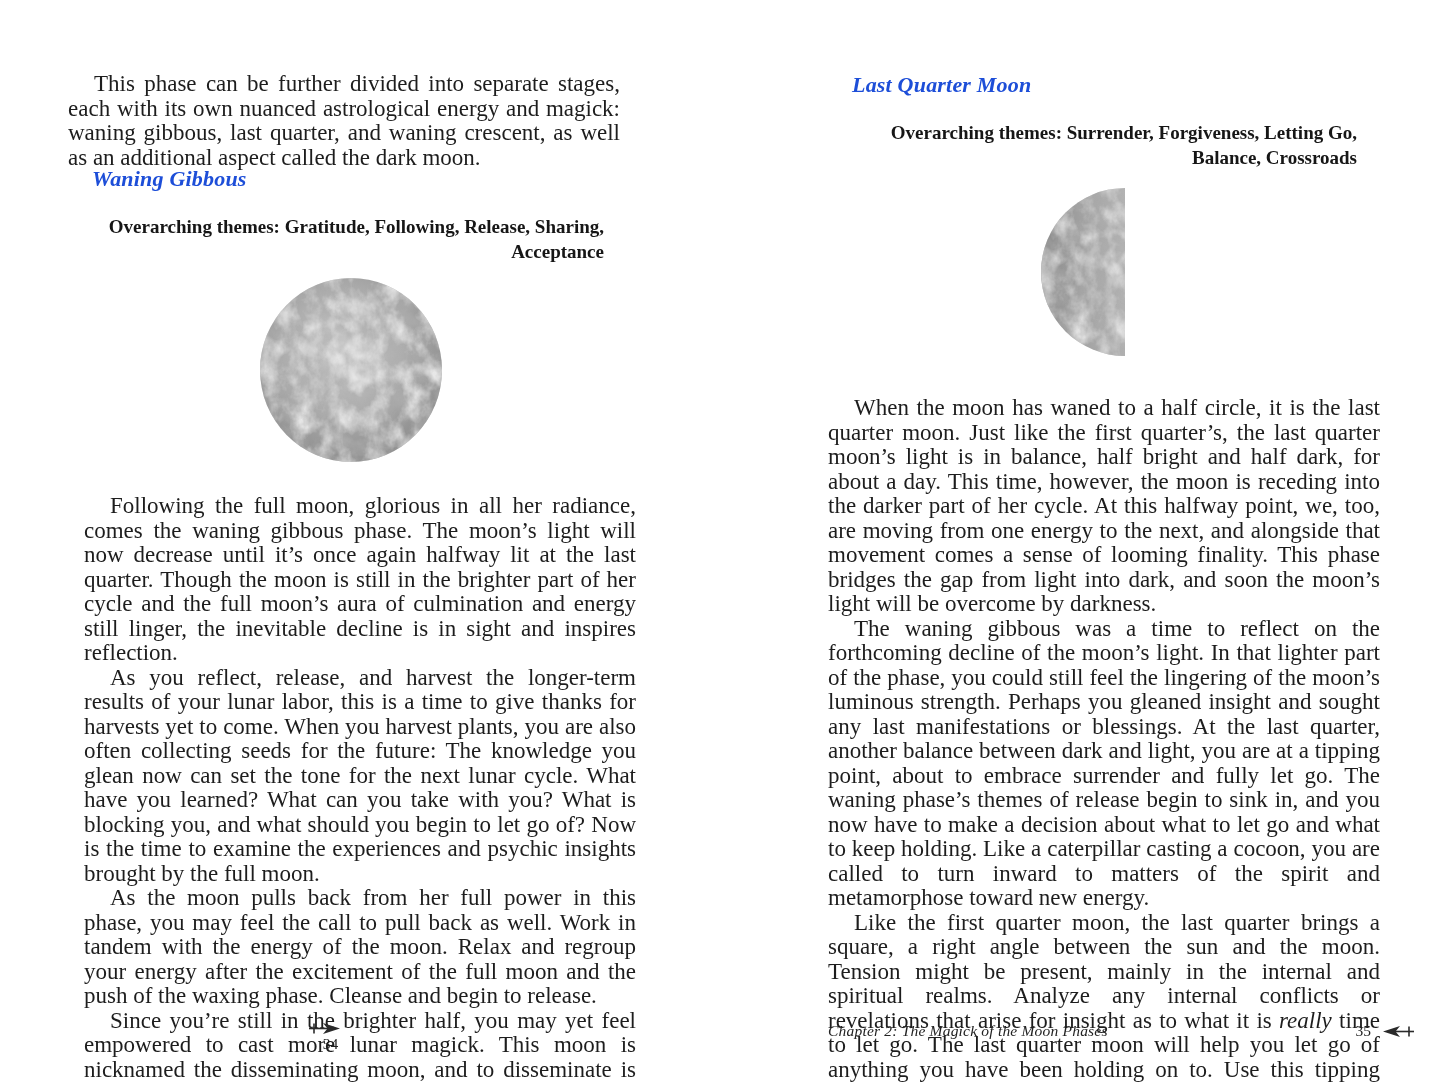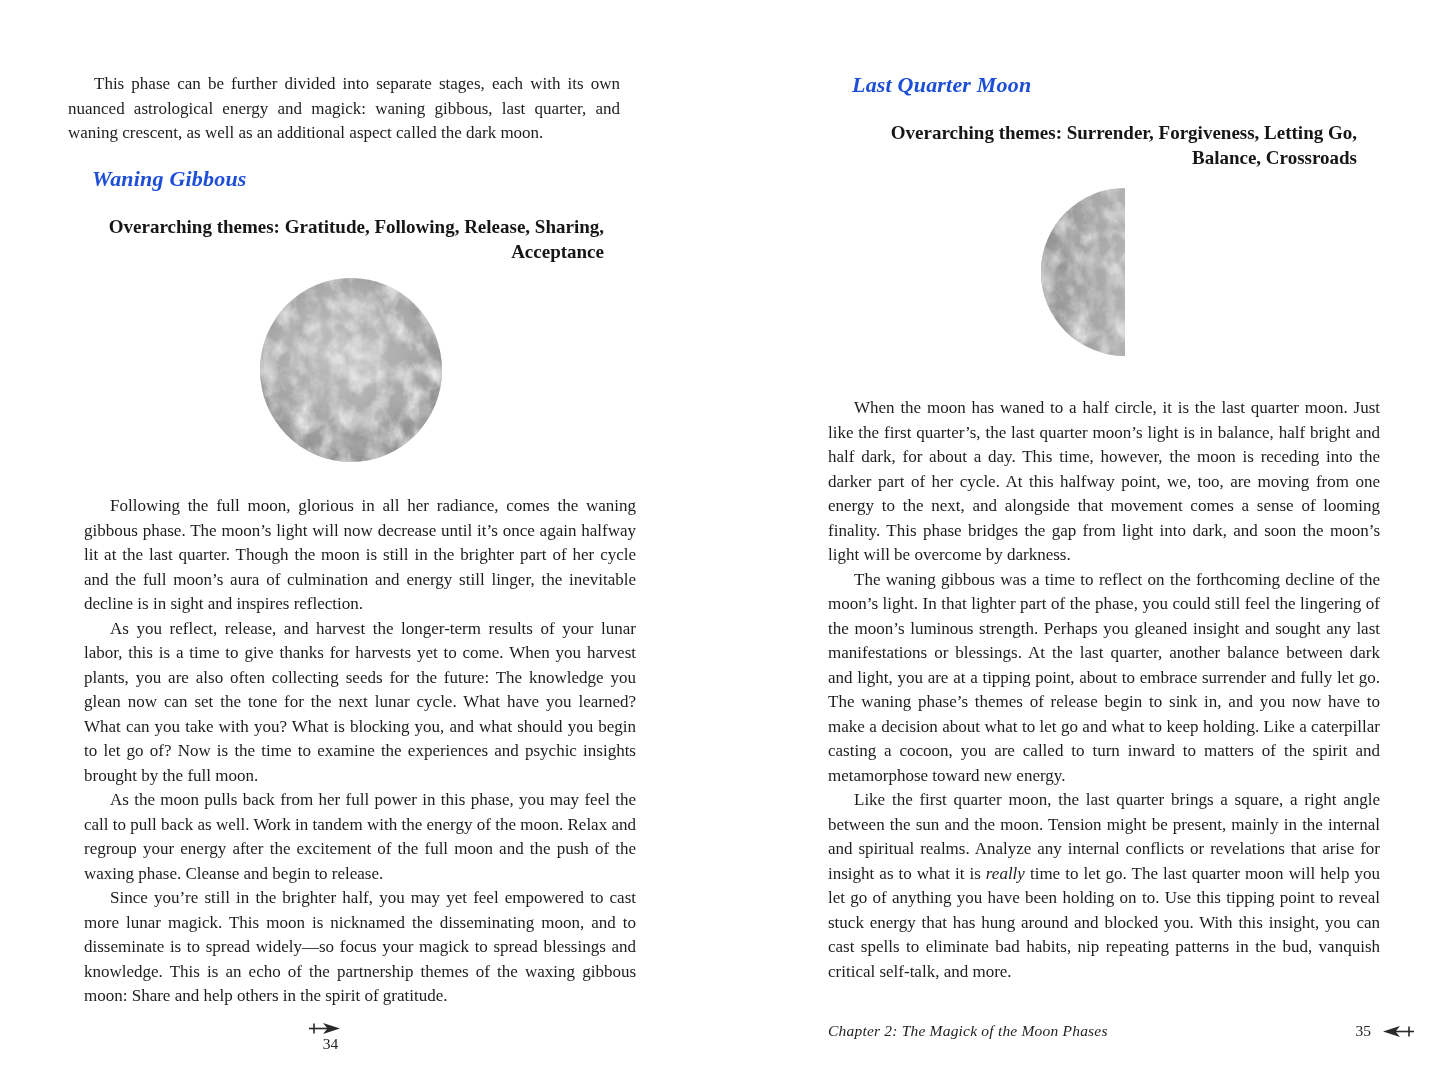--- a/index.html
+++ b/index.html
@@ -7,21 +7,21 @@
   .spread {
     position:relative;
     width:1445px; height:1084px;
     background:#ffffff;
     font-family:"Liberation Serif", serif;
     color:#1c1c1c;
     overflow:hidden;
   }
   .block { position:absolute; }
   .bodytext {
-    font-size:17px;
+    font-size:23px;
     line-height:24.5px;
     text-align:justify;
     color:#1d1d1d;
   }
   .bodytext p { text-indent:26px; margin:0; }
   .intro {
     left:68px; top:72px; width:552px;
   }
   .section-title {
     font-size:22px;

